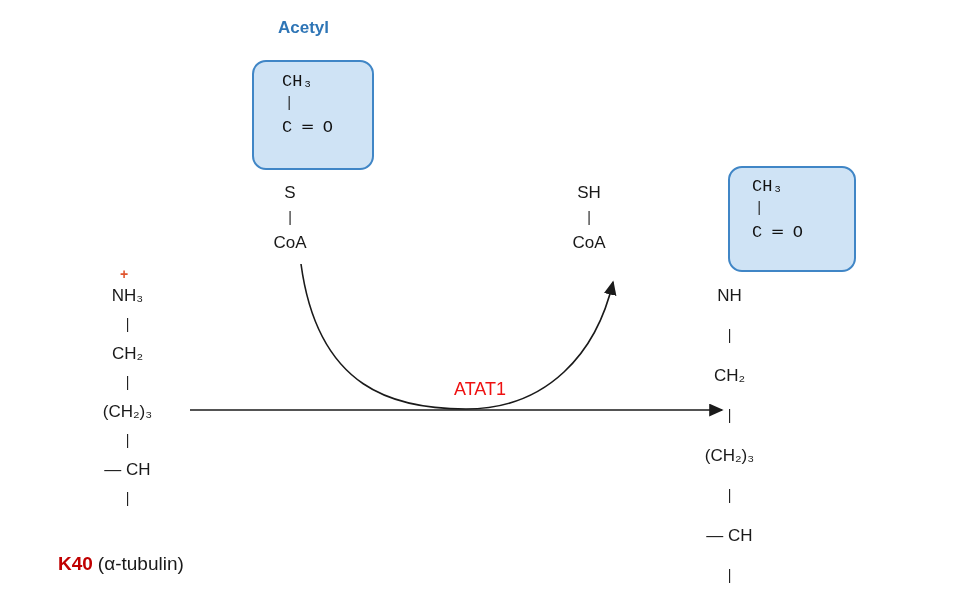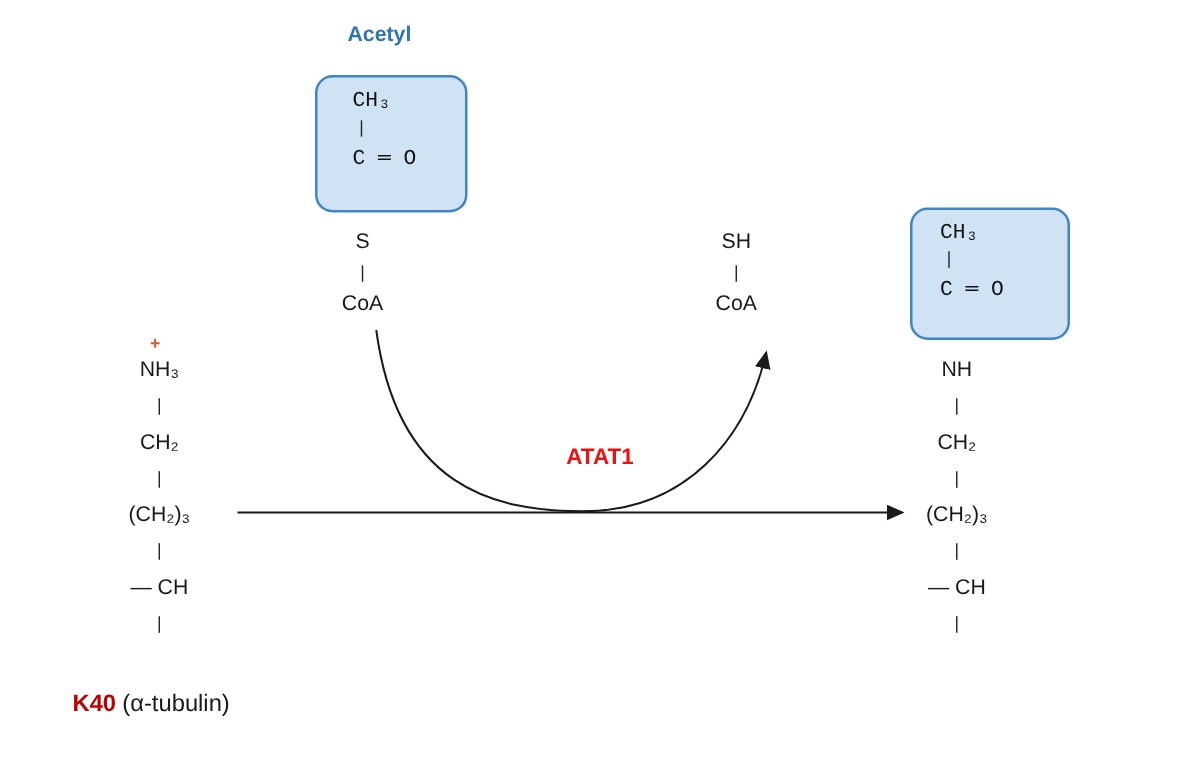--- a/index.html
+++ b/index.html
@@ -43,32 +43,32 @@
   .vcol .row { height:25px; line-height:25px; }
   .vcol .row.bond { font-size:14px; color:#222; }
   .s-col  { left:262px; top:180px; width:56px; }
   .sh-col { left:561px; top:180px; width:56px; }
 
   .chain {
     position:absolute; display:flex; flex-direction:column; align-items:center;
     width:115px; font-size:17px;
   }
   .left-chain  { left:70px;  top:281px; }
-  .right-chain { left:708px; top:281px; }
+  .right-chain { left:672px; top:281px;gap:11px; }
   .chain-item { height:29px; line-height:29px; white-space:nowrap; }
   .chain-item.bond { font-size:14px; color:#222; }
   .charge {
     position:absolute; top:-15px; left:50px;
     font-size:14px; font-weight:bold;
     color:var(--plus-orange,#e0542e);
   }
 
   .enzyme-label {
-    position:absolute; left:430px; top:355px; width:100px;
-    text-align:center; font-weight:bold; font-size:18px;
+    position:absolute; left:430px; top:379px; width:100px;
+    text-align:center; font-weight:normal; font-size:18px;
     color:var(--atat1-red,#ee1111);
   }
 
   .bottom-label { position:absolute; top:553px; font-size:19px; white-space:nowrap; }
   .bl-left  { left:58px; }
   .bl-right { left:656px; }
   .bottom-label span { margin-right:5px; }
   .bottom-label span:last-child { margin-right:0; }
   .k40-text    { font-weight:bold; color:var(--k40-red,#c00000); }
   .acetyl-text { font-weight:bold; color:var(--acetyl-blue,#2e75b6); }

